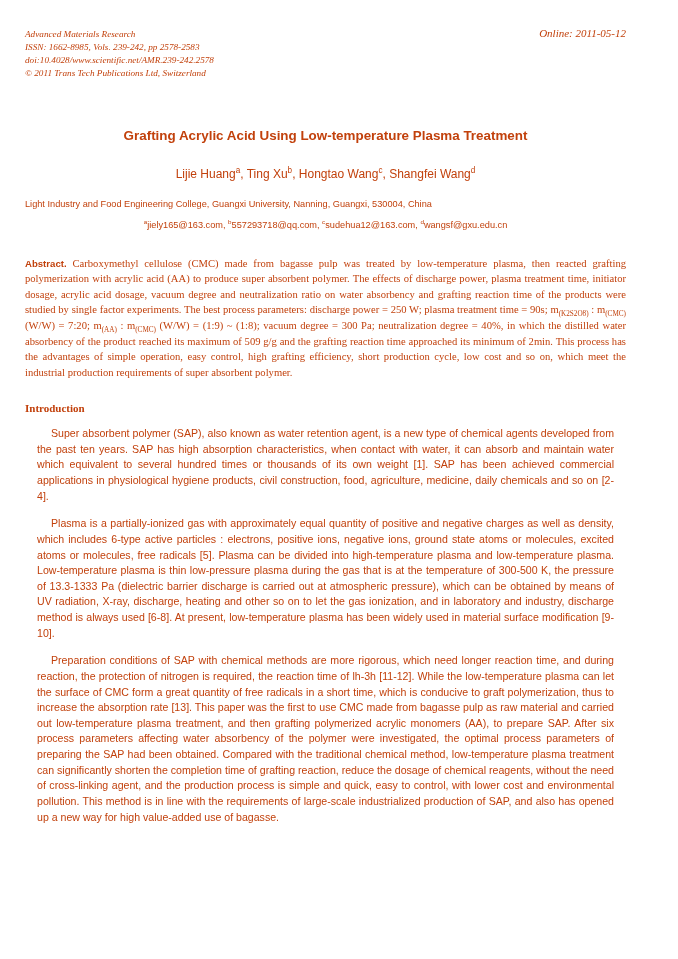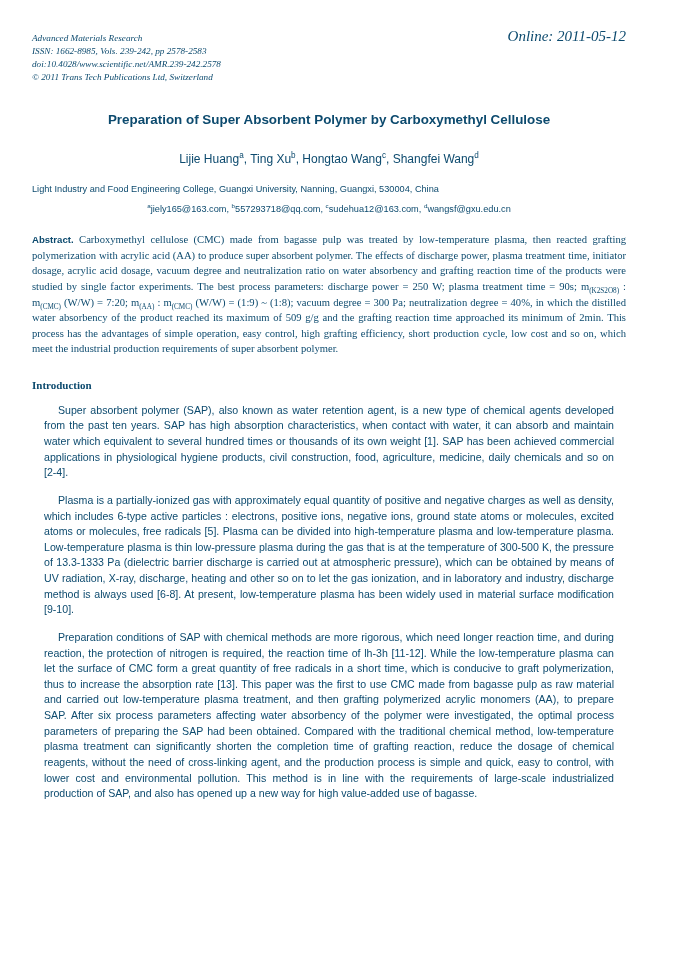--- a/index.html
+++ b/index.html
@@ -7,40 +7,40 @@
     padding: 0;
     background: #9a9a9a;
   }
   .page {
     width: 678px;
     height: 959px;
     background: #ffffff;
     margin: 0 auto;
     position: relative;
     box-sizing: border-box;
-    padding: 26px 52px 20px 32px;
+    padding: 26px 52px 20px 25px;
     font-family: "Liberation Serif", serif;
-    color: #0c4a6e;
+    color: #c2410c;
     overflow: hidden;
   }
   .header-row {
     display: flex;
     justify-content: space-between;
     align-items: baseline;
     font-family: "Liberation Serif", serif;
     font-style: italic;
     font-size: 9.2px;
     line-height: 1.42;
   }
   .header-left {
     font-style: italic;
   }
   .header-right {
     font-style: italic;
-    font-size: 15px;
+    font-size: 11px;
   }
   .header-meta {
     font-style: italic;
     font-size: 9.2px;
     line-height: 1.42;
   }
   .title {
     text-align: center;
     font-family: "Liberation Sans", sans-serif;
     font-weight: bold;
@@ -85,21 +85,21 @@
     margin-top: 24px;
     text-align: left;
   }
   .keywords b {
     font-weight: bold;
   }
   .abstract {
     font-family: "Liberation Serif", serif;
     font-size: 10.6px;
     line-height: 1.47;
-    margin-top: 15px;
+    margin-top: 23px;
     text-align: justify;
   }
   .abstract .lead {
     font-family: "Liberation Sans", sans-serif;
     font-weight: bold;
     font-size: 9.6px;
   }
   .section-heading {
     font-family: "Liberation Serif", serif;
     font-weight: bold;
@@ -125,21 +125,22 @@
     <div>
       <div class="header-left">Advanced Materials Research</div>
       <div class="header-meta">ISSN: 1662-8985, Vols. 239-242, pp 2578-2583</div>
       <div class="header-meta">doi:10.4028/www.scientific.net/AMR.239-242.2578</div>
       <div class="header-meta">© 2011 Trans Tech Publications Ltd, Switzerland</div>
     </div>
     <div class="header-right">Online: 2011-05-12</div>
   </div>
 
   <div class="title">
-    <span>Preparation of Super Absorbent Polymer by Carboxymethyl Cellulose</span><br>
+    <br>
+    <span>Grafting Acrylic Acid Using Low-temperature Plasma Treatment</span>
   </div>
 
   <div class="authors">
     <span><span>Lijie Huang</span><sup>a</sup><span>, </span></span><span><span>Ting Xu</span><sup>b</sup><span>, </span></span><span><span>Hongtao Wang</span><sup>c</sup><span>, </span></span><span><span>Shangfei Wang</span><sup>d</sup></span>
   </div>
 
   <div class="affiliation">Light Industry and Food Engineering College, Guangxi University, Nanning, Guangxi, 530004, China</div>
 
   <div class="emails">
     <sup>a</sup><span>jiely165@163.com,</span><span> </span><sup>b</sup><span>557293718@qq.com,</span><span> </span><sup>c</sup><span>sudehua12@163.com,</span><span> </span><sup>d</sup><span>wangsf@gxu.edu.cn</span>

